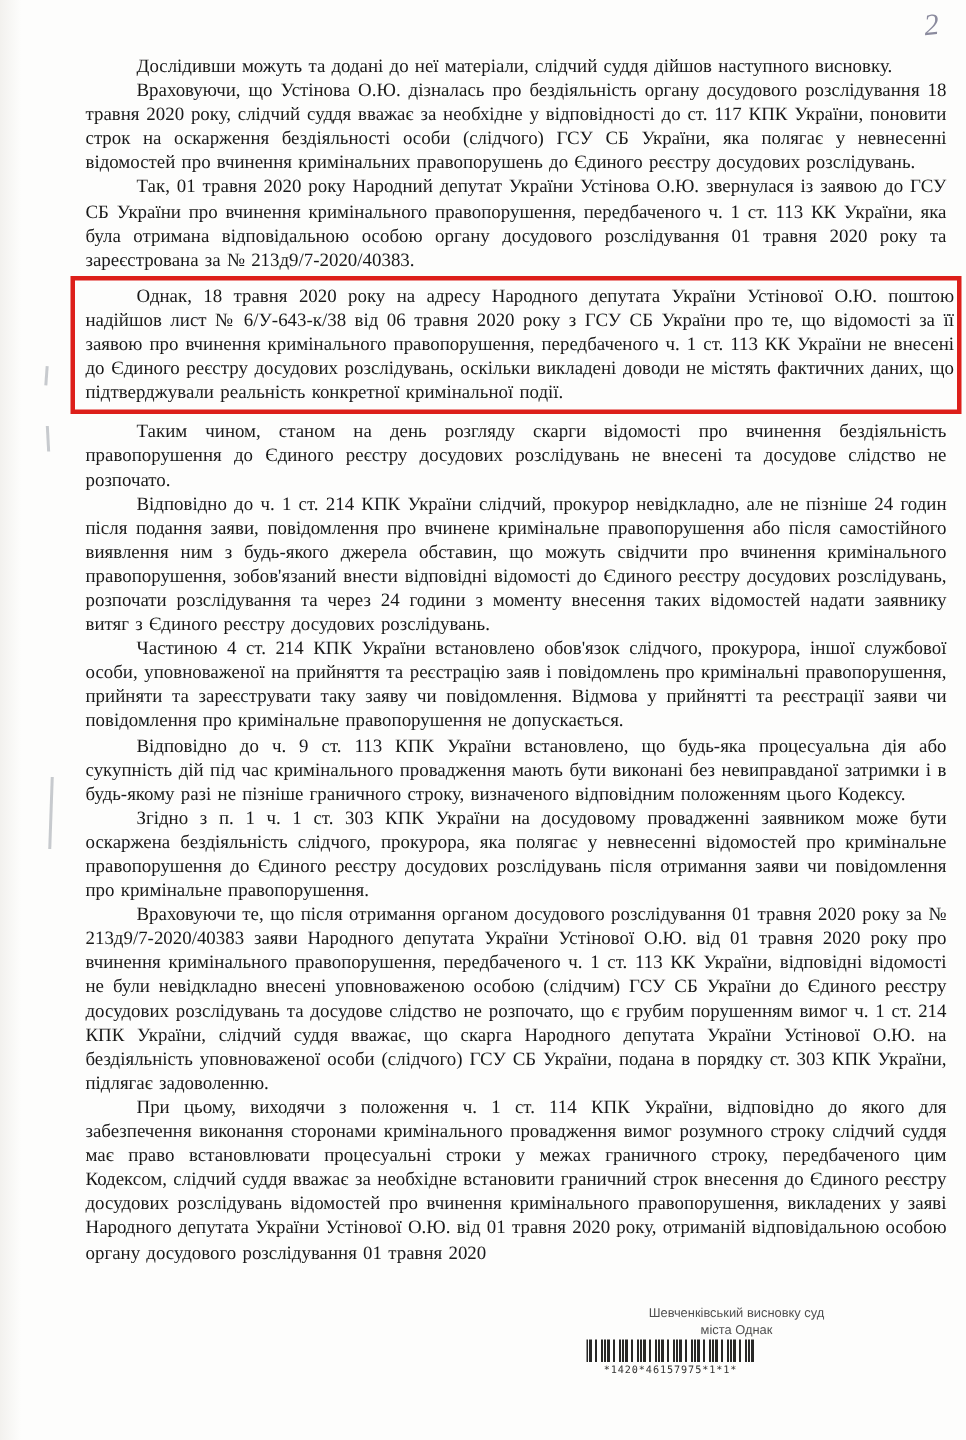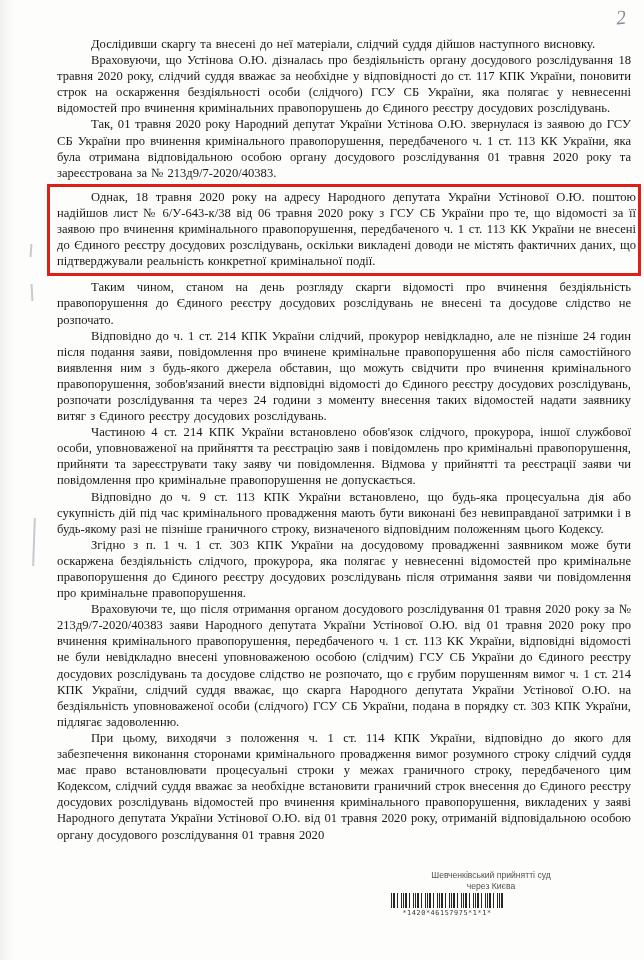--- a/index.html
+++ b/index.html
@@ -53,36 +53,36 @@
   .mark-3{left:33px;top:518px;width:2px;height:48px;transform:rotate(2deg);}
 </style>
 </head>
 <body>
 
 <div class="page">
 
   <div class="page-number">2</div>
 
   <div class="content">
-      <p class="para">Дослідивши скаргу та внесені до неї матеріали, слідчий суддя дійшов наступного висновку.</p>
+      <p class="para">Дослідивши можуть та додані до неї матеріали, слідчий суддя дійшов наступного висновку.</p>
       <p class="para">Враховуючи, що Устінова О.Ю. дізналась про бездіяльність органу досудового розслідування 18 травня 2020 року, слідчий суддя вважає за необхідне у відповідності до ст. 117 КПК України, поновити строк на оскарження бездіяльності особи (слідчого) ГСУ СБ України, яка полягає у невнесенні відомостей про вчинення кримінальних правопорушень до Єдиного реєстру досудових розслідувань.</p>
       <p class="para">Так, 01 травня 2020 року Народний депутат України Устінова О.Ю. звернулася із заявою до ГСУ СБ України про вчинення кримінального правопорушення, передбаченого ч. 1 ст. 113 КК України, яка була отримана відповідальною особою органу досудового розслідування 01 травня 2020 року та зареєстрована за № 213д9/7-2020/40383.</p>
       <p class="para boxed" style="border-color: rgb(221, 31, 26);">Однак, 18 травня 2020 року на адресу Народного депутата України Устінової О.Ю. поштою надійшов лист № 6/У-643-к/38 від 06 травня 2020 року з ГСУ СБ України про те, що відомості за її заявою про вчинення кримінального правопорушення, передбаченого ч. 1 ст. 113 КК України не внесені до Єдиного реєстру досудових розслідувань, оскільки викладені доводи не містять фактичних даних, що підтверджували реальність конкретної кримінальної події.</p>
       <p class="para">Таким чином, станом на день розгляду скарги відомості про вчинення бездіяльність правопорушення до Єдиного реєстру досудових розслідувань не внесені та досудове слідство не розпочато.</p>
       <p class="para">Відповідно до ч. 1 ст. 214 КПК України слідчий, прокурор невідкладно, але не пізніше 24 годин після подання заяви, повідомлення про вчинене кримінальне правопорушення або після самостійного виявлення ним з будь-якого джерела обставин, що можуть свідчити про вчинення кримінального правопорушення, зобов'язаний внести відповідні відомості до Єдиного реєстру досудових розслідувань, розпочати розслідування та через 24 години з моменту внесення таких відомостей надати заявнику витяг з Єдиного реєстру досудових розслідувань.</p>
       <p class="para">Частиною 4 ст. 214 КПК України встановлено обов'язок слідчого, прокурора, іншої службової особи, уповноваженої на прийняття та реєстрацію заяв і повідомлень про кримінальні правопорушення, прийняти та зареєструвати таку заяву чи повідомлення. Відмова у прийнятті та реєстрації заяви чи повідомлення про кримінальне правопорушення не допускається.</p>
       <p class="para">Відповідно до ч. 9 ст. 113 КПК України встановлено, що будь-яка процесуальна дія або сукупність дій під час кримінального провадження мають бути виконані без невиправданої затримки і в будь-якому разі не пізніше граничного строку, визначеного відповідним положенням цього Кодексу.</p>
       <p class="para">Згідно з п. 1 ч. 1 ст. 303 КПК України на досудовому провадженні заявником може бути оскаржена бездіяльність слідчого, прокурора, яка полягає у невнесенні відомостей про кримінальне правопорушення до Єдиного реєстру досудових розслідувань після отримання заяви чи повідомлення про кримінальне правопорушення.</p>
       <p class="para">Враховуючи те, що після отримання органом досудового розслідування 01 травня 2020 року за № 213д9/7-2020/40383 заяви Народного депутата України Устінової О.Ю. від 01 травня 2020 року про вчинення кримінального правопорушення, передбаченого ч. 1 ст. 113 КК України, відповідні відомості не були невідкладно внесені уповноваженою особою (слідчим) ГСУ СБ України до Єдиного реєстру досудових розслідувань та досудове слідство не розпочато, що є грубим порушенням вимог ч. 1 ст. 214 КПК України, слідчий суддя вважає, що скарга Народного депутата України Устінової О.Ю. на бездіяльність уповноваженої особи (слідчого) ГСУ СБ України, подана в порядку ст. 303 КПК України, підлягає задоволенню.</p>
       <p class="para">При цьому, виходячи з положення ч. 1 ст. 114 КПК України, відповідно до якого для забезпечення виконання сторонами кримінального провадження вимог розумного строку слідчий суддя має право встановлювати процесуальні строки у межах граничного строку, передбаченого цим Кодексом, слідчий суддя вважає за необхідне встановити граничний строк внесення до Єдиного реєстру досудових розслідувань відомостей про вчинення кримінального правопорушення, викладених у заяві Народного депутата України Устінової О.Ю. від 01 травня 2020 року, отриманій відповідальною особою органу досудового розслідування 01 травня 2020</p>
     </div>
 
   <div class="stamp">
-    <div>Шевченківський прийнятті суд</div>
-    <div>через Києва</div>
+    <div>Шевченківський висновку суд</div>
+    <div>міста Однак</div>
   </div>
 
   <div class="barcode-wrap">
     <div class="barcode"></div>
     <div class="barcode-text">*1420*46157975*1*1*</div>
   </div>
 
   <div class="scan-mark mark-1"></div>
   <div class="scan-mark mark-2"></div>
   <div class="scan-mark mark-3"></div>

